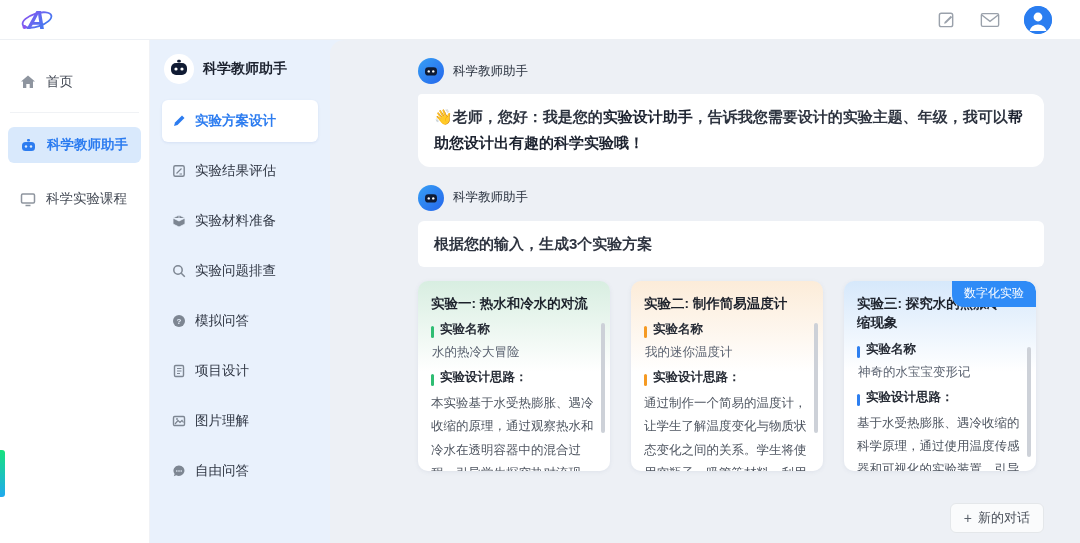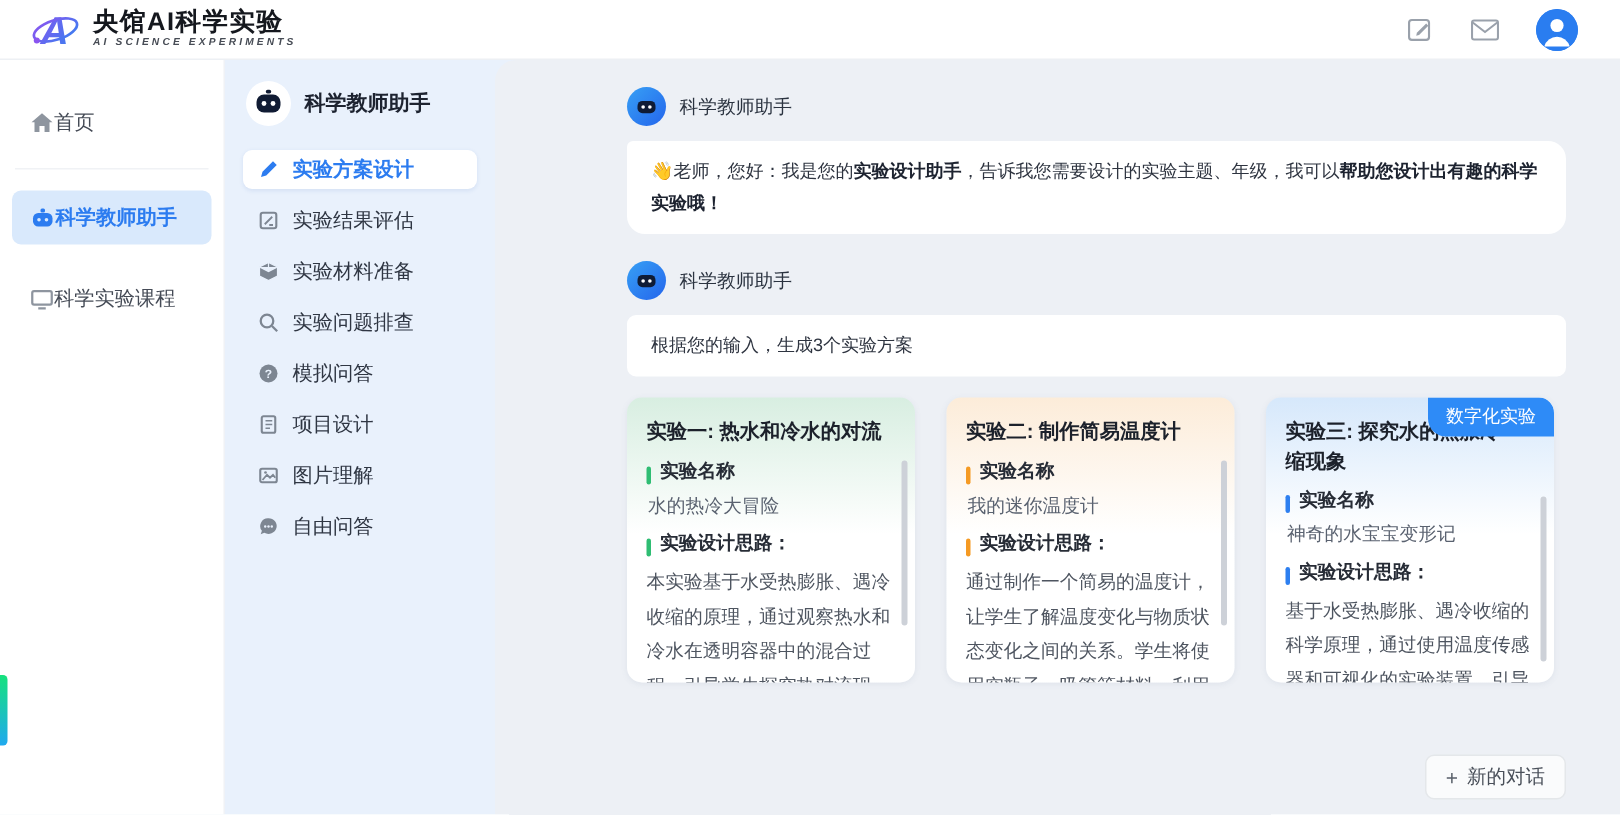--- a/index.html
+++ b/index.html
@@ -18,47 +18,47 @@
   .hdr-icons { display:flex; align-items:center; gap:24px; }
   .hicon { width:20px; height:20px; display:flex; align-items:center; justify-content:center; cursor:pointer; }
   .avatar-btn { width:28px; height:28px; border-radius:50%; background:#2a7df0;
                 display:flex; align-items:center; justify-content:center; overflow:hidden; }
 
   
   .bodyrow { display:flex; height:503px; background:#e9f1fc; }
 
   
   .sb1 { width:150px; background:#fff; border-right:1px solid #f0f2f6; padding:24px 8px 0; flex:none; }
-  .sb1-item { display:flex; align-items:center; height:36px; padding:0 12px;
+  .sb1-item { display:flex; align-items:center; gap:10px; height:36px; padding:0 12px;
               border-radius:6px; font-size:13.5px; color:#454b56; cursor:pointer; }
   .sb1-item .ic { color:#8e959f; display:flex; }
   .sb1-item.active { background:#d9e9fc; color:#2c7cf0; font-weight:bold; margin-top:14px; }
   .sb1-item.active .ic { color:#2c7cf0; }
   .sb1-item.third { margin-top:18px; }
   .sb1-div { height:1px; background:#f0f2f5; margin:12px 2px 0; }
 
   
   .sb2 { width:180px; background:#e9f1fc; padding:12px 12px 0 12px; flex:none; }
   .sb2-head { display:flex; align-items:center; gap:9px; margin:2px 0 16px 2px; }
   .sb2-head-title { font-size:14px; font-weight:bold; color:#1d2330; }
   .bot-ava { border-radius:50%; display:flex; align-items:center; justify-content:center; flex:none; }
-  .sb2-item { display:flex; align-items:center; gap:9px; height:26px; padding:0 10px;
+  .sb2-item { display:flex; align-items:center; gap:9px; height:42px; padding:0 10px;
               margin-bottom:8px; font-size:13.5px; color:#2f3643; border-radius:6px; cursor:pointer; }
   .sb2-item .ic { color:#7d8692; display:flex; }
   .sb2-item.active { background:#fff; color:#2c7cf0; font-weight:bold;
                      box-shadow:0 1px 3px rgba(40,90,180,.10); }
   .sb2-item.active .ic { color:#2c7cf0; }
 
   
   .main { flex:1; background:#edf0f5; border-top-left-radius:14px;
           padding:18px 36px 0 88px; position:relative; }
   .bot-row { display:flex; align-items:center; gap:9px; margin-bottom:10px; }
   .bot-name { font-size:12.5px; color:#2b3340; }
   .bubble { background:#fff; border-radius:4px 12px 12px 12px; padding:10px 16px;
-            font-size:12px; color:#2e3440; line-height:1.75; }
+            font-size:15px; color:#2e3440; line-height:1.75;font-weight:bold; }
   .bubble b { color:#1d2330; }
   .b1 { margin-bottom:18px; }
   .user-row { display:flex; justify-content:flex-end; margin-bottom:12px; }
   .user-bubble { background:#2878ec; color:#fff; font-size:14px; padding:8px 20px;
                  border-radius:18px; line-height:1.2; }
   .b2 { margin-bottom:14px; border-radius:6px; }
 
   
   .cards { display:flex; gap:21px; }
   .card { width:192px; height:190px; background:#fff; border-radius:10px; padding:13px 13px 0;
@@ -106,24 +106,20 @@
             <linearGradient id="lg" x1="0" y1="0" x2="1" y2="1">
               <stop offset="0" stop-color="#8a55f0"></stop>
                 <stop offset="1" stop-color="#3b7ef0"></stop>
             </linearGradient>
           </defs>
           <text x="7" y="24" font-size="26" font-weight="bold" font-style="italic" fill="url(#lg)" font-family="Liberation Sans, sans-serif">A</text>
           <ellipse cx="17" cy="15" rx="15" ry="6.5" fill="none" stroke="url(#lg)" stroke-width="1.8" transform="rotate(-18 17 15)"></ellipse>
           <circle cx="4.5" cy="22" r="2" fill="#8a55f0"></circle>
         </svg>
       </span>
-      <span class="logo-text">
-        <span class="logo-title">央馆AI科学实验</span>
-        <span class="logo-sub">AI SCIENCE EXPERIMENTS</span>
-      </span>
     </div>
     <div class="hdr-icons">
       <span class="hicon">
         <svg width="19" height="19" viewBox="0 0 20 20" fill="none" stroke="#9aa1ab" stroke-width="1.5">
           <rect x="2.5" y="3.5" width="14" height="14" rx="2"></rect>
           <path d="M8 12.5 L14.5 6 L16 7.5 L9.5 14 L7.5 14.5 Z" fill="#9aa1ab" stroke="none"></path>
         </svg>
       </span>
       <span class="hicon">
         <svg width="20" height="16" viewBox="0 0 22 17" fill="none" stroke="#9aa1ab" stroke-width="1.5">

